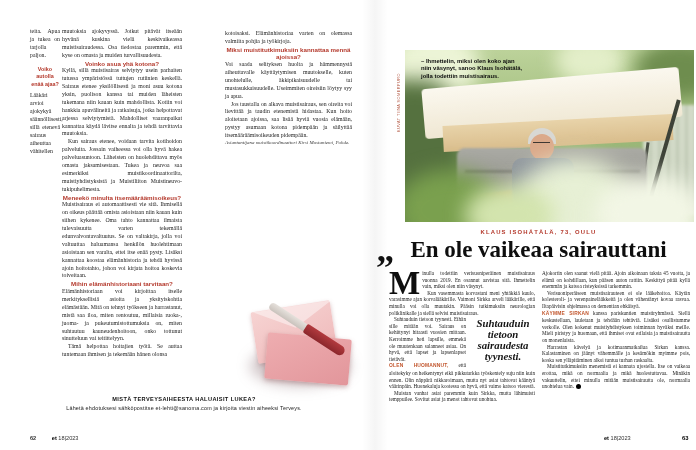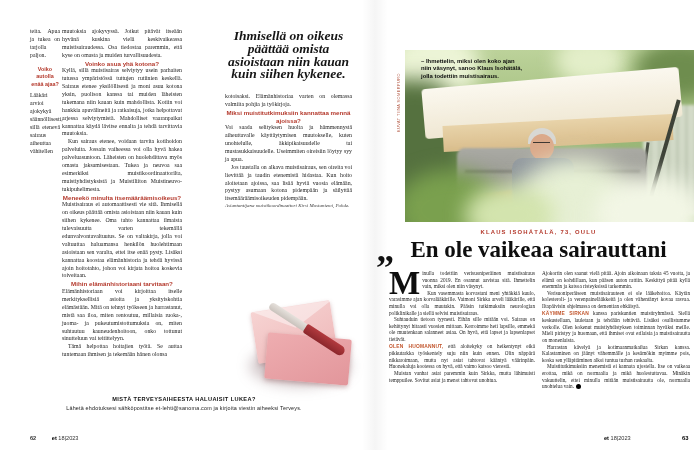--- a/index.html
+++ b/index.html
@@ -121,21 +121,20 @@
       <p>Kyllä, sillä muistisairas selviytyy usein parhaiten tutussa ympäristössä tuttujen rutiinien keskellä. Sairaus etenee yksilöllisesti ja moni asuu kotona yksin, puolison kanssa tai muiden läheisten tukemana niin kauan kuin mahdollista. Kotiin voi hankkia apuvälineitä ja ratkaisuja, jotka helpottavat arjessa selviytymistä. Mahdolliset vaaranpaikat kannattaa käydä lävitse ennalta ja tehdä tarvittavia muutoksia.</p>
       <p class="ind">Kun sairaus etenee, voidaan tarvita kotihoidon palveluita. Jossain vaiheessa voi olla hyvä hakea palveluasuntoon. Läheisten on huolehdittava myös omasta jaksamisestaan. Tukea ja neuvoa saa esimerkiksi muistikoordinaattorilta, muistiyhdistyksistä ja Muistiliiton Muistineuvo-tukipuhelimesta.</p>
       <p class="subhead">Meneekö minulta itsemääräämisoikeus?</p>
       <p>Muistisairaus ei automaattisesti vie sitä. Ihmisellä on oikeus päättää omista asioistaan niin kauan kuin siihen kykenee. Oma tahto kannattaa ilmaista tulevaisuutta varten tekemällä edunvalvontavaltuutus. Se on valtakirja, jolla voi valtuuttaa haluamansa henkilön huolehtimaan asioistaan sen varalta, ettei itse enää pysty. Lisäksi kannattaa koostaa elämänhistoria ja tehdä hyvissä ajoin hoitotahto, johon voi kirjata hoitoa koskevia toiveitaan.</p>
       <p class="subhead">Mihin elämänhistoriaani tarvitaan?</p>
       <p>Elämänhistoriaan voi kirjoittaa itselle merkityksellisiä asioita ja yksityiskohtia elämästään. Mitä on tehnyt työkseen ja harrastanut, mistä saa iloa, miten rentoutuu, millaisia ruoka-, juoma- ja pukeutumistottumuksia on, miten suhtautuu kauneudenhoitoon, onko tottunut sinutteluun vai teitittelyyn.</p>
       <p class="ind">Tämä helpottaa hoitajien työtä. Se auttaa tuntemaan ihmisen ja tekemään hänen olonsa</p>
     </div>
 
     <div class="col col3 body-l">
-      <div class="pullquote-l">Ihmisellä on oikeus päättää omista asioistaan niin kauan kuin siihen kykenee.</div>
       <p>kotoisaksi. Elämänhistoriaa varten on olemassa valmiita pohjia ja työkirjoja.</p>
       <p class="subhead">Miksi muistitutkimuksiin kannattaa mennä ajoissa?</p>
       <p>Voi saada selityksen huolta ja hämmennystä aiheuttavalle käyttäytymisen muutokselle, kuten unohtelulle, äkkipikaisuudelle tai mustasukkaisuudelle. Useimmiten oireisiin löytyy syy ja apua.</p>
       <p class="ind">Jos taustalla on alkava muistisairaus, sen oireita voi lievittää ja taudin etenemistä hidastaa. Kun hoito aloitetaan ajoissa, saa lisää hyviä vuosia elämään, pystyy asumaan kotona pidempään ja säilyttää itsemääräämisoikeuden pidempään.</p>
       <p class="credit">Asiantuntijana muistikoordinaattori Kirsi Mustaniemi, Pohde.</p>
     </div>
 
     <div class="illus">
       <div class="il-shadow"></div>
       <div class="il-env1"></div>
@@ -187,21 +186,21 @@
       <div class="photo-caption">– Ihmettelin, miksi olen koko ajan niin väsynyt, sanoo Klaus Isohätälä, jolla todettiin muistisairaus.</div>
     </div>
 
     <div class="byline">KLAUS ISOHÄTÄLÄ, 73, OULU</div>
     <h1 class="headline">En ole vaikeaa sairauttani</h1>
     <div class="openquote">”</div>
 
     <div class="colA body-r">
       <p><span class="dropcap">M</span><span>inulla todettiin verisuoniperäinen muistisairaus vuonna 2019. En osannut aavistaa sitä. Ihmettelin vain, miksi olen niin väsynyt.</span></p>
       <p class="ind">Kun vasemmasta korvastani meni yhtäkkiä kuulo, varasimme ajan korvalääkärille. Vaimoni Sirkka arveli lääkärille, että minulla voi olla muutakin. Pääsin tutkimuksiin neurologian poliklinikalle ja siellä selvisi muistisairaus.</p>
-      <p class="ind"><span>Suhtauduin tietoon tyynesti. Eihän sille mitään voi. Sairaus on kehittynyt hitaasti vuosien mittaan. Kerroimme heti lapsille, emmekä ole muutenkaan salanneet asiaa. On hyvä, että lapset ja lapsenlapset tietävät.</span></p>
+      <p class="ind"><span class="inset-quote">Suhtauduin tietoon sairaudesta tyynesti.</span><span>Suhtauduin tietoon tyynesti. Eihän sille mitään voi. Sairaus on kehittynyt hitaasti vuosien mittaan. Kerroimme heti lapsille, emmekä ole muutenkaan salanneet asiaa. On hyvä, että lapset ja lapsenlapset tietävät.</span></p>
       <p><span class="leadin">OLEN HUOMANNUT,</span><span> että aloitekyky on heikentynyt eikä pikkutarkka työskentely suju niin kuin ennen. Olin näppärä nikkaroimaan, mutta nyt asiat tahtovat kääntyä väärinpäin. Huonekaluja kootessa on hyvä, että vaimo katsoo vierestä.</span></p>
       <p class="ind">Muistan vanhat asiat paremmin kuin Sirkka, mutta lähimuisti temppuilee. Sovitut asiat ja menot tahtovat unohtua.</p>
     </div>
 
     <div class="colB body-r">
       <p>Ajokortin olen saanut vielä pitää. Ajoin aikoinaan taksia 45 vuotta, ja elämä on kohdillaan, kun pääsen auton rattiin. Keskittyä pitää kyllä enemmän ja katsoa risteyksissä tarkemmin.</p>
       <p class="ind">Verisuoniperäiseen muistisairauteen ei ole lääkehoitoa. Käytän kolesteroli- ja verenpainelääkkeitä ja olen vähentänyt kovaa rasvaa. Iltapäivisin ohjelmassa on dementian ehkäisyä.</p>
       <p><span class="leadin">KÄYMME SIRKAN</span><span> kanssa pariskuntien muistiryhmässä. Siellä keskustellaan, lauletaan ja tehdään tehtäviä. Lisäksi osallistumme verkolle. Olen kokenut muistiyhdistyksen toiminnan hyväksi meille. Mieli piristyy ja huomaan, että ihmiset ovat erilaisia ja muistisairautta on monenlaista.</span></p>
       <p class="ind">Harrastan kävelyä ja kotimaanmatkailua Sirkan kanssa. Kalastaminen on jäänyt vähemmälle ja kesämökin myimme pois, koska sen ylläpitäminen alkoi tuntua turhan raskaalta.</p>
       <p class="ind"><span>Muistitutkimuksiin menemistä ei kannata ujostella. Itse on vaikeaa erottaa, mikä on normaalia ja mikä huolestuttavaa. Minäkin vakuuttelin, ettei minulla mitään muistisairautta ole, normaalia unohtelua vain.</span><span class="endmark"></span></p>

